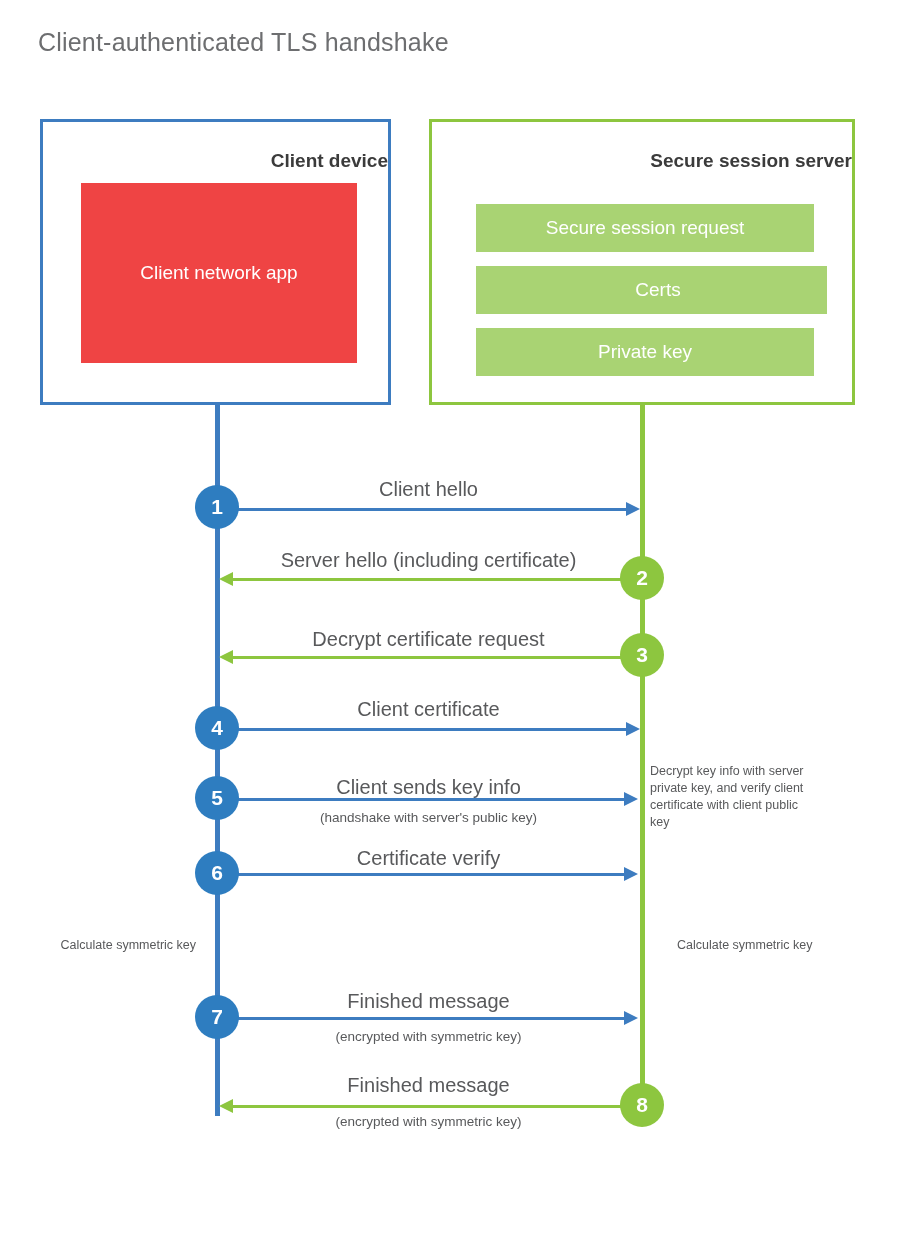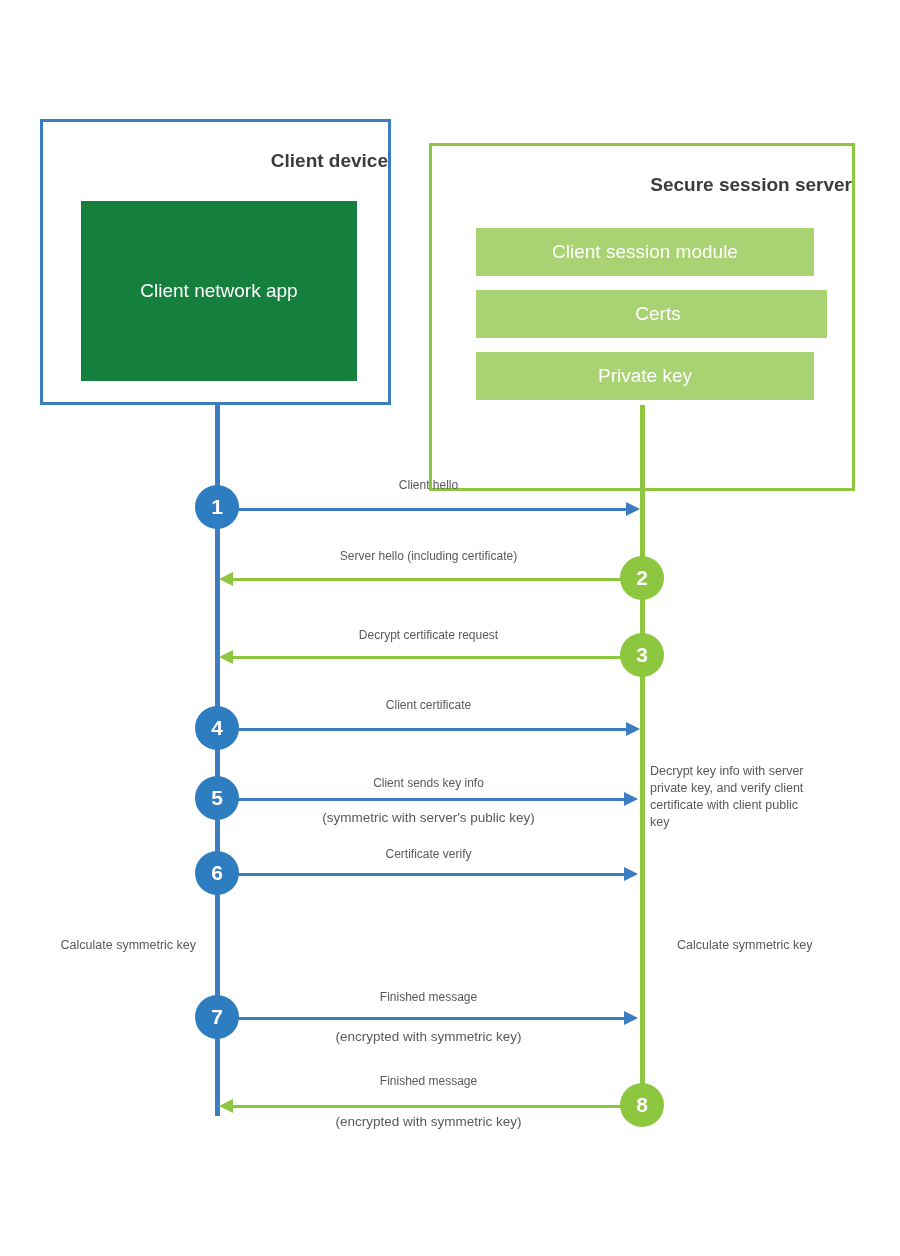--- a/index.html
+++ b/index.html
@@ -14,29 +14,29 @@
   
   .page-title{
     position:absolute;left:38px;top:28px;
     font-size:25px;font-weight:400;color:#6d6e70;
     letter-spacing:.2px;white-space:nowrap;
   }
 
   
   .actor-box{position:absolute;background:#ffffff;box-sizing:border-box;}
   .actor-box.client{left:40px;top:119px;width:351px;height:286px;border:3px solid #3D7CC0;}
-  .actor-box.server{left:429px;top:119px;width:426px;height:348px;border:3px solid #8DC63F;margin-top:24px;}
+  .actor-box.server{left:429px;top:119px;width:426px;height:286px;border:3px solid #8DC63F;}
   .actor-title{
     position:absolute;left:0;right:0;top:28px;text-align:right;
     font-size:19px;font-weight:bold;color:#3b3b3b;
   }
 
   .client-app{
-    position:absolute;left:38px;top:79px;width:276px;height:180px;
-    background:#15803d;color:#ffffff;
+    position:absolute;left:38px;top:61px;width:276px;height:180px;
+    background:#ef4444;color:#ffffff;
     display:flex;align-items:center;justify-content:center;text-align:center;
     font-size:19px;line-height:26px;font-weight:400;
   }
 
   .server-bar{
     position:absolute;left:44px;width:338px;height:48px;
     background:#A9D373;color:#ffffff;
     display:flex;align-items:center;justify-content:center;
     font-size:19px;font-weight:400;
   }
@@ -63,48 +63,49 @@
   .arrow.blue{background:#3D7CC0;}
   .arrow.green{background:#8DC63F;}
   .arrow .head{position:absolute;top:-6px;width:0;height:0;
     border-top:7.5px solid transparent;border-bottom:7.5px solid transparent;}
   .arrow.blue.to-right .head{right:-13px;border-left:14px solid #3D7CC0;}
   .arrow.green.to-left  .head{left:-13px; border-right:14px solid #8DC63F;}
 
   
   .msg-label{
     position:absolute;text-align:center;white-space:nowrap;
-    font-size:12px;color:#58595b;font-weight:400;
+    font-size:20px;color:#58595b;font-weight:400;
   }
   .msg-sub{
     position:absolute;text-align:center;white-space:nowrap;
     font-size:13.5px;color:#58595b;font-weight:400;
   }
 
   
   .side-note{
     position:absolute;font-size:12.5px;line-height:17px;color:#58595b;
   }
   .side-note.left{right:auto;text-align:right;}
   .side-note.right{text-align:left;}
 </style>
 </head>
 <body>
 
 <div id="canvas">
 
+  <div class="page-title">Client-authenticated TLS handshake</div>
 
   <div class="actor-box client">
     <div class="actor-title">Client device</div>
     <div class="client-app">Client network app</div>
   </div>
 
   <div class="actor-box server">
     <div class="actor-title">Secure session server</div>
-    <div class="server-bar b0">Client session module</div>
+    <div class="server-bar b0">Secure session request</div>
     <div class="server-bar b1">Certs</div>
     <div class="server-bar b2">Private key</div>
   </div>
 
   <div class="lifeline client"></div>
   <div class="lifeline server"></div>
 
   <div class="msg-label" style="left:217px;top:478px;width:423px;">Client hello</div>
   <div class="arrow blue to-right" style="left:217px;top:508px;width:410px;">
     <span class="head"></span>
@@ -126,21 +127,21 @@
   <div class="msg-label" style="left:217px;top:698px;width:423px;">Client certificate</div>
   <div class="arrow blue to-right" style="left:217px;top:728px;width:410px;">
     <span class="head"></span>
   </div>
   <div class="step-circle blue" style="top:706px;">4</div>
 
   <div class="msg-label" style="left:217px;top:744px;width:423px;margin-top:32px;">Client sends key info</div>
   <div class="arrow blue to-right" style="left:217px;top:798px;width:408px;">
     <span class="head"></span>
   </div>
-  <div class="msg-sub" style="left:217px;top:810px;width:423px;">(symmetric with server's public key)</div>
+  <div class="msg-sub" style="left:217px;top:810px;width:423px;">(handshake with server's public key)</div>
   <div class="step-circle blue" style="top:776px;">5</div>
 
   <div class="msg-label" style="left:217px;top:847px;width:423px;">Certificate verify</div>
   <div class="arrow blue to-right" style="left:217px;top:873px;width:408px;">
     <span class="head"></span>
   </div>
   <div class="step-circle blue" style="top:851px;">6</div>
 
   <div class="side-note right" style="left:650px;top:763px;width:168px;">Decrypt key info with server private key, and verify client certificate with client public key</div>
 

